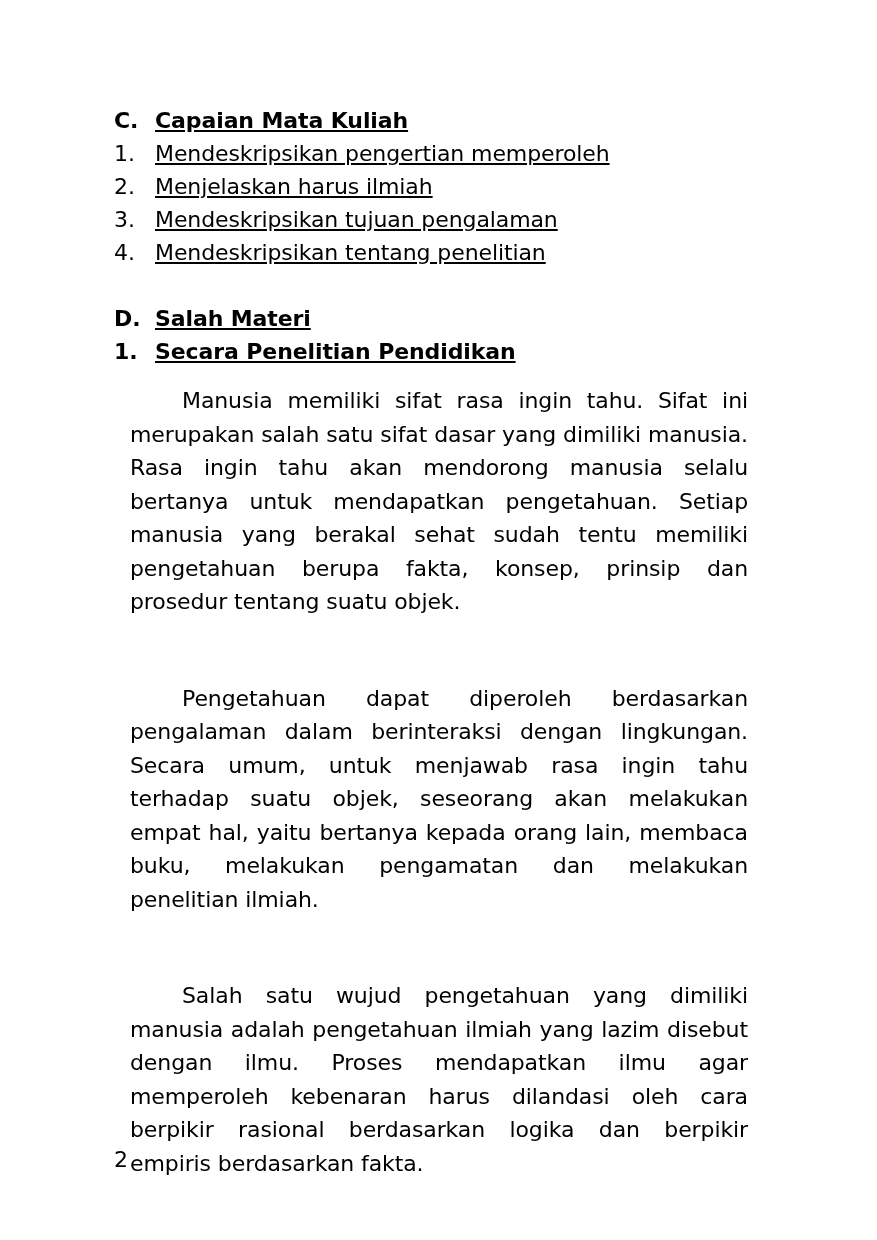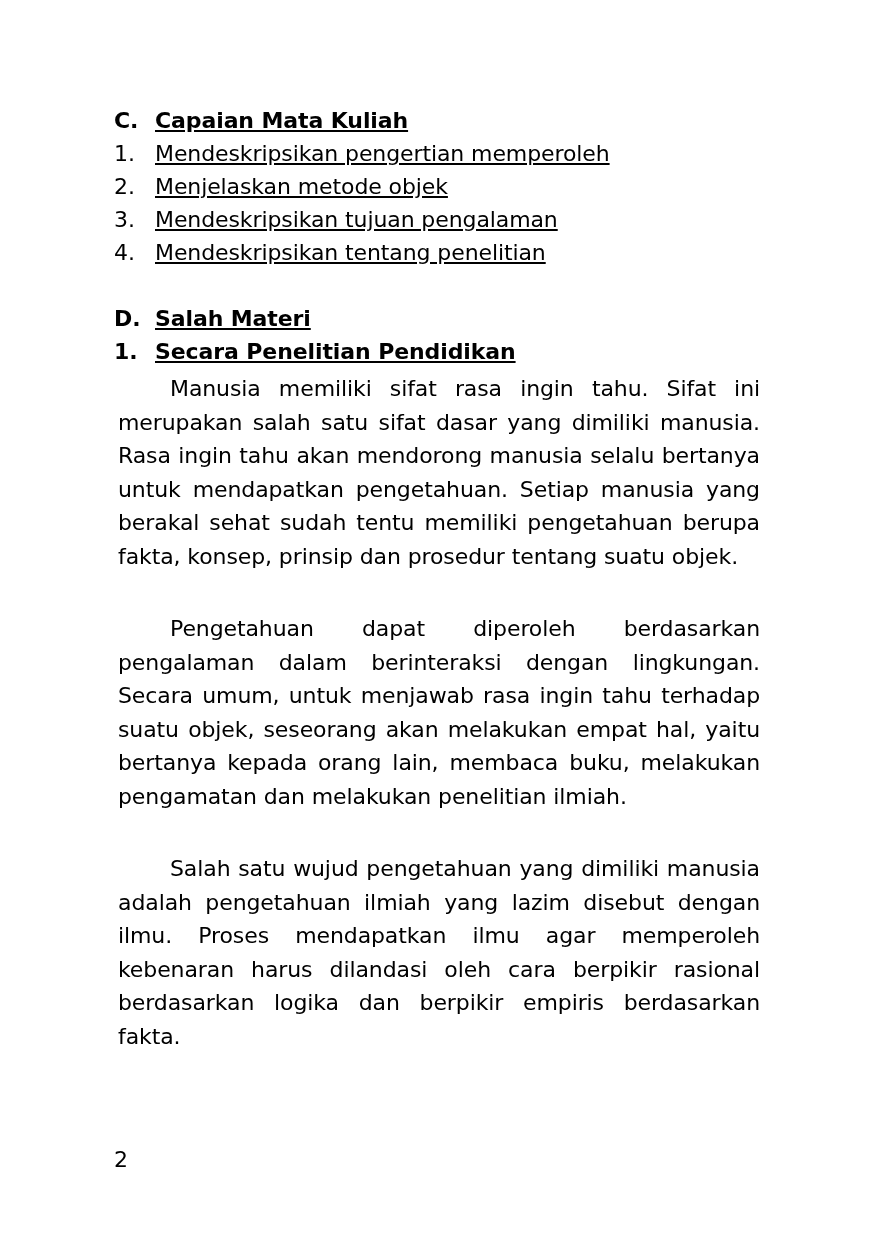--- a/index.html
+++ b/index.html
@@ -52,21 +52,21 @@
   }
 
   
   .para {
     font-size: 22px;
     line-height: 33.5px;
     text-align: justify;
     text-justify: inter-word;
     text-indent: 52px;
     letter-spacing: -0.1px;
-    margin: 4px;
+    margin: 16px;
     hyphens: none;
   }
   .para:last-of-type { }
 
   
   .gap-line {
     height: 33px;
   }
   .gap-para {
     height: 31px;
@@ -93,21 +93,21 @@
       <span class="hang-text">Capaian Mata Kuliah</span>
     </div>
 
     <div class="list-block">
       <div class="hang">
         <span class="marker">1.</span>
         <span class="hang-text">Mendeskripsikan pengertian memperoleh</span>
       </div>
       <div class="hang">
         <span class="marker">2.</span>
-        <span class="hang-text">Menjelaskan metode objek</span>
+        <span class="hang-text">Menjelaskan harus ilmiah</span>
       </div>
       <div class="hang">
         <span class="marker">3.</span>
         <span class="hang-text">Mendeskripsikan tujuan pengalaman</span>
       </div>
       <div class="hang">
         <span class="marker">4.</span>
         <span class="hang-text">Mendeskripsikan tentang penelitian</span>
       </div>
     </div>

